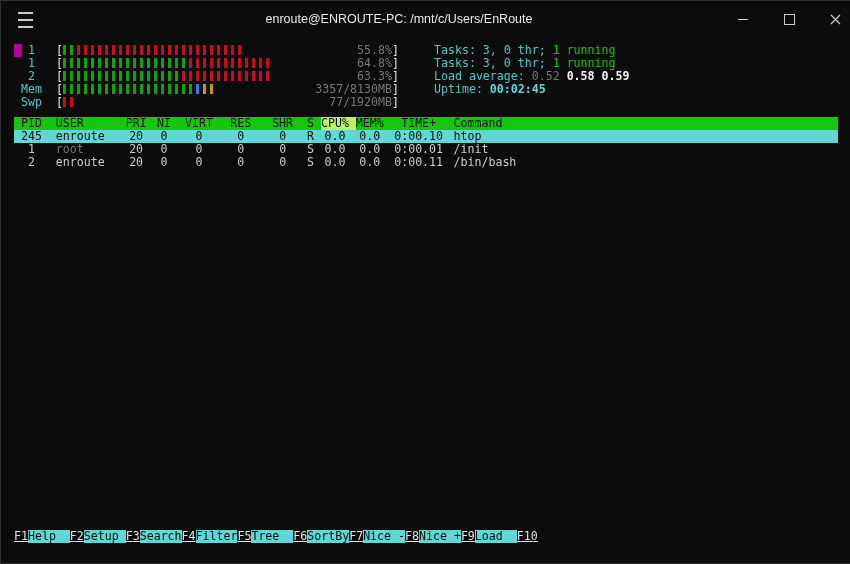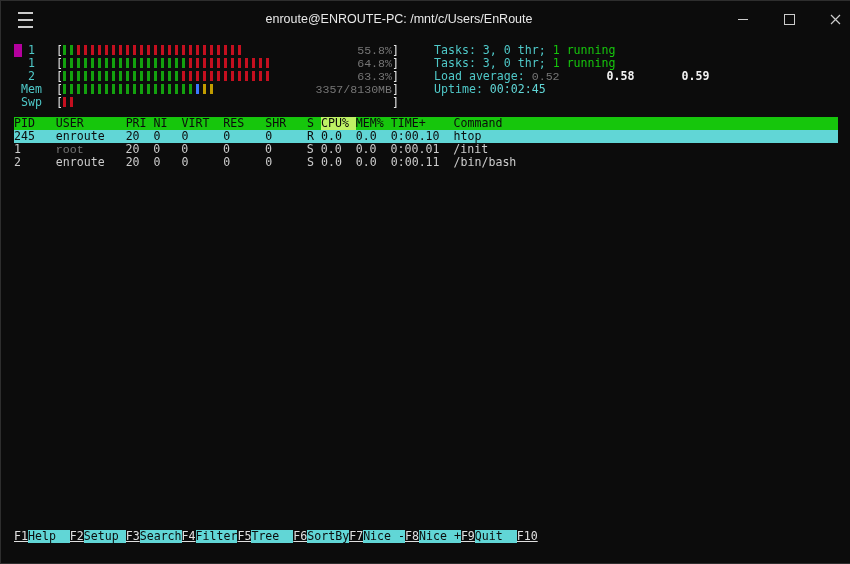--- a/index.html
+++ b/index.html
@@ -24,35 +24,35 @@
   .m-label{position:absolute;top:0;}
   .m-open{position:absolute;left:42px;}
   .m-bars{position:absolute;left:49px;top:1px;height:11px;}
   .m-val{position:absolute;left:120px;width:258px;text-align:right;}
   .m-close{position:absolute;left:378px;}
   .bar{display:inline-block;width:3px;height:10px;margin-right:4px;}
   .b-green{background:#13A10E;}.b-red{background:#C50F1F;}
   .b-blue{background:#3B78FF;}.b-yellow{background:#C19C00;}
   .stat{position:absolute;left:434px;height:13px;white-space:pre;}
   .c-cyan{color:#4FC8C8;}
-  .c-cyan-bold{color:#61D6D6;font-weight:normal;}
+  .c-cyan-bold{color:#61D6D6;font-weight:bold;}
   .c-green{color:#16C60C;}
-  .c-gray{color:#767676;font-family:Liberation Mono, monospace;}
-  .c-white-bold{color:#F2F2F2;font-weight:bold;margin-left:40px;}
+  .c-gray{color:#767676;}
+  .c-white-bold{color:#F2F2F2;font-weight:bold;}
   .bracket{color:#E6E6E6;}
   
   .trow{position:absolute;left:14px;width:824px;height:13px;white-space:pre;}
   .thead{background:#16C60C;color:#0C0C0C;}
   .thead .cell{color:#0C0C0C;}
   .row-selected{background:#61D6D6;}
   .row-selected .cell{color:#0C0C0C !important;}
   .cell{display:inline-block;height:13px;vertical-align:top;}
   .cell + .cell{margin-left:1ch;}
   .cell.after-sorted{margin-left:0;}
-  .al-r{text-align:left;}
+  .al-r{text-align:center;}
   .sorted{background:#bef264;padding-right:1ch;}
   
   .fbar{position:absolute;left:14px;top:492px;width:824px;height:13px;display:flex;}
   .fkey{color:#E0E0E0;white-space:pre;text-decoration:underline;}
   .flabel{background:#61D6D6;color:#0C0C0C;white-space:pre;}
   .flabel.fill{flex:1;}
 </style>
 </head>
 <body>
 
@@ -80,21 +80,21 @@
     </div>
   </div>
 
   <div class="term">
     <div class="cursor"></div>
     <div id="meters">
         <div class="meter" style="top: 6px;"><span class="m-label c-cyan" style="left: 14px;">1</span><span class="m-open bracket">[</span><span class="m-bars"><span class="bar b-green"></span><span class="bar b-green"></span><span class="bar b-red"></span><span class="bar b-red"></span><span class="bar b-red"></span><span class="bar b-red"></span><span class="bar b-red"></span><span class="bar b-red"></span><span class="bar b-red"></span><span class="bar b-red"></span><span class="bar b-red"></span><span class="bar b-red"></span><span class="bar b-red"></span><span class="bar b-red"></span><span class="bar b-red"></span><span class="bar b-red"></span><span class="bar b-red"></span><span class="bar b-red"></span><span class="bar b-red"></span><span class="bar b-red"></span><span class="bar b-red"></span><span class="bar b-red"></span><span class="bar b-red"></span><span class="bar b-red"></span><span class="bar b-red"></span><span class="bar b-red"></span></span><span class="m-val c-gray">55.8%</span><span class="m-close bracket">]</span></div>
         <div class="meter" style="top: 19px;"><span class="m-label c-cyan" style="left: 14px;">1</span><span class="m-open bracket">[</span><span class="m-bars"><span class="bar b-green"></span><span class="bar b-green"></span><span class="bar b-green"></span><span class="bar b-green"></span><span class="bar b-green"></span><span class="bar b-green"></span><span class="bar b-green"></span><span class="bar b-green"></span><span class="bar b-green"></span><span class="bar b-green"></span><span class="bar b-green"></span><span class="bar b-green"></span><span class="bar b-green"></span><span class="bar b-green"></span><span class="bar b-green"></span><span class="bar b-green"></span><span class="bar b-green"></span><span class="bar b-green"></span><span class="bar b-red"></span><span class="bar b-red"></span><span class="bar b-red"></span><span class="bar b-red"></span><span class="bar b-red"></span><span class="bar b-red"></span><span class="bar b-red"></span><span class="bar b-red"></span><span class="bar b-red"></span><span class="bar b-red"></span><span class="bar b-red"></span><span class="bar b-red"></span></span><span class="m-val c-gray">64.8%</span><span class="m-close bracket">]</span></div>
         <div class="meter" style="top: 32px;"><span class="m-label c-cyan" style="left: 14px;">2</span><span class="m-open bracket">[</span><span class="m-bars"><span class="bar b-green"></span><span class="bar b-green"></span><span class="bar b-green"></span><span class="bar b-green"></span><span class="bar b-green"></span><span class="bar b-green"></span><span class="bar b-green"></span><span class="bar b-green"></span><span class="bar b-green"></span><span class="bar b-green"></span><span class="bar b-green"></span><span class="bar b-green"></span><span class="bar b-green"></span><span class="bar b-green"></span><span class="bar b-green"></span><span class="bar b-green"></span><span class="bar b-green"></span><span class="bar b-red"></span><span class="bar b-red"></span><span class="bar b-red"></span><span class="bar b-red"></span><span class="bar b-red"></span><span class="bar b-red"></span><span class="bar b-red"></span><span class="bar b-red"></span><span class="bar b-red"></span><span class="bar b-red"></span><span class="bar b-red"></span><span class="bar b-red"></span><span class="bar b-red"></span></span><span class="m-val c-gray">63.3%</span><span class="m-close bracket">]</span></div>
         <div class="meter" style="top: 45px;"><span class="m-label c-cyan" style="left: 7px;">Mem</span><span class="m-open bracket">[</span><span class="m-bars"><span class="bar b-green"></span><span class="bar b-green"></span><span class="bar b-green"></span><span class="bar b-green"></span><span class="bar b-green"></span><span class="bar b-green"></span><span class="bar b-green"></span><span class="bar b-green"></span><span class="bar b-green"></span><span class="bar b-green"></span><span class="bar b-green"></span><span class="bar b-green"></span><span class="bar b-green"></span><span class="bar b-green"></span><span class="bar b-green"></span><span class="bar b-green"></span><span class="bar b-green"></span><span class="bar b-green"></span><span class="bar b-green"></span><span class="bar b-blue"></span><span class="bar b-yellow"></span><span class="bar b-yellow"></span></span><span class="m-val c-gray">3357/8130MB</span><span class="m-close bracket">]</span></div>
-        <div class="meter" style="top: 58px;"><span class="m-label c-cyan" style="left: 7px;">Swp</span><span class="m-open bracket">[</span><span class="m-bars"><span class="bar b-red"></span><span class="bar b-red"></span></span><span class="m-close bracket">]</span></div>
+        <div class="meter" style="top: 58px;"><span class="m-label c-cyan" style="left: 7px;">Swp</span><span class="m-open bracket">[</span><span class="m-bars"><span class="bar b-red"></span><span class="bar b-red"></span></span><span class="m-val c-gray">77/1920MB</span><span class="m-close bracket">]</span></div>
       </div>
     <div id="stats">
         <div class="stat" style="top: 6px;"><span class="c-cyan">Tasks: 3, 0 thr; </span><span class="c-green">1 running</span></div>
         <div class="stat" style="top: 19px;"><span class="c-cyan">Tasks: 3, 0 thr; </span><span class="c-green">1 running</span></div>
         <div class="stat" style="top: 32px;"><span class="c-cyan">Load average: </span><span class="c-gray">0.52 </span><span class="c-white-bold">0.58 </span><span class="c-white-bold">0.59</span></div>
         <div class="stat" style="top: 45px;"><span class="c-cyan">Uptime: </span><span class="c-cyan-bold">00:02:45</span></div>
       </div>
     <div id="ptable">
         <div class="trow thead" style="top: 79px;"><span class="cell al-r" style="width: 5ch;">PID</span><span class="cell al-l" style="width: 9ch;">USER</span><span class="cell al-r" style="width: 3ch;">PRI</span><span class="cell al-r" style="width: 3ch;">NI</span><span class="cell al-r" style="width: 5ch;">VIRT</span><span class="cell al-r" style="width: 5ch;">RES</span><span class="cell al-r" style="width: 5ch;">SHR</span><span class="cell al-l" style="width: 1ch;">S</span><span class="cell al-r sorted" style="width: 4ch;">CPU%</span><span class="cell al-r after-sorted" style="width: 4ch;">MEM%</span><span class="cell al-r" style="width: 8ch;">TIME+</span><span class="cell al-l">Command</span></div>
         <div class="trow row-selected" style="top: 92px;"><span class="cell al-r" style="width: 5ch;">245</span><span class="cell al-l" style="width: 9ch;">enroute</span><span class="cell al-r" style="width: 3ch;">20</span><span class="cell al-r" style="width: 3ch;">0</span><span class="cell al-r" style="width: 5ch;">0</span><span class="cell al-r" style="width: 5ch;">0</span><span class="cell al-r" style="width: 5ch;">0</span><span class="cell al-l" style="width: 1ch;">R</span><span class="cell al-r" style="width: 4ch;">0.0</span><span class="cell al-r" style="width: 4ch;">0.0</span><span class="cell al-r" style="width: 8ch;">0:00.10</span><span class="cell al-l">htop</span></div>
@@ -112,18 +112,18 @@
         <span class="flabel">Filter</span>
         <span class="fkey">F5</span>
         <span class="flabel">Tree  </span>
         <span class="fkey">F6</span>
         <span class="flabel">SortBy</span>
         <span class="fkey">F7</span>
         <span class="flabel">Nice -</span>
         <span class="fkey">F8</span>
         <span class="flabel">Nice +</span>
         <span class="fkey">F9</span>
-        <span class="flabel">Quit  </span>
+        <span class="flabel">Load  </span>
         <span class="fkey">F10</span>
       </div>
   </div>
 
 </div>
 
 </body></html>

